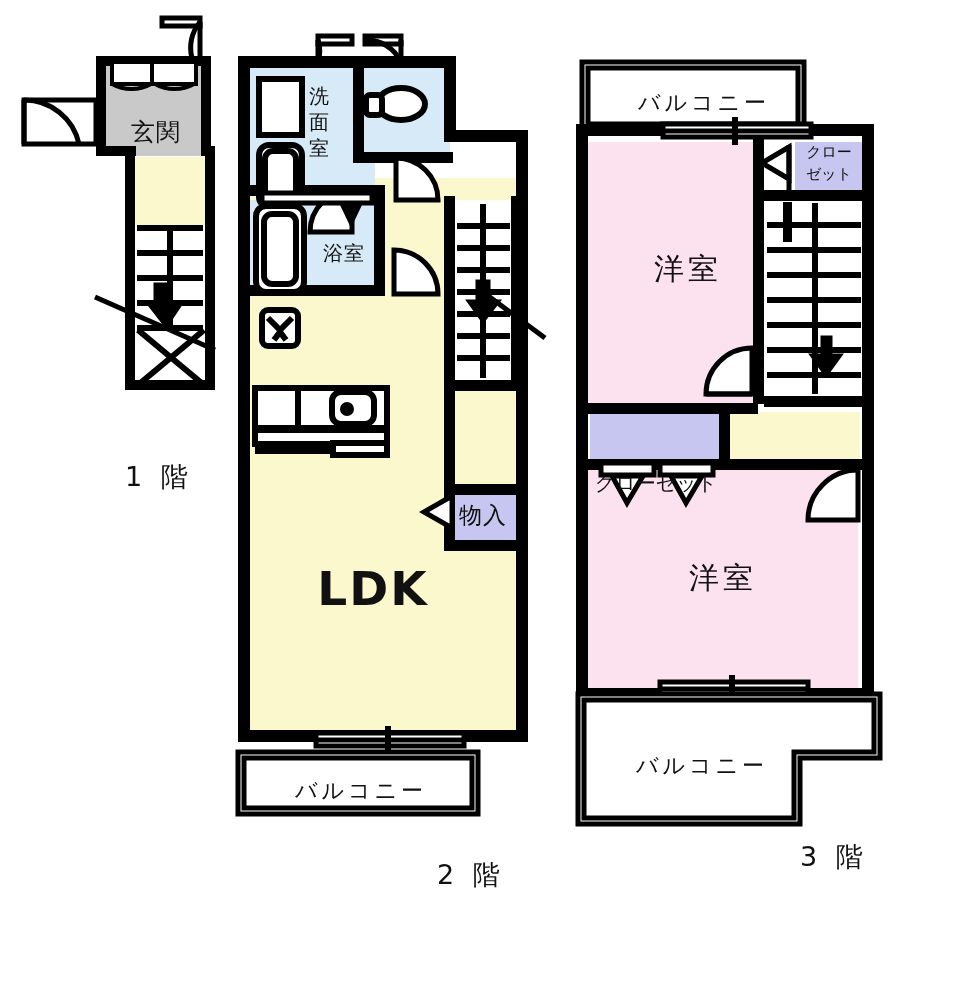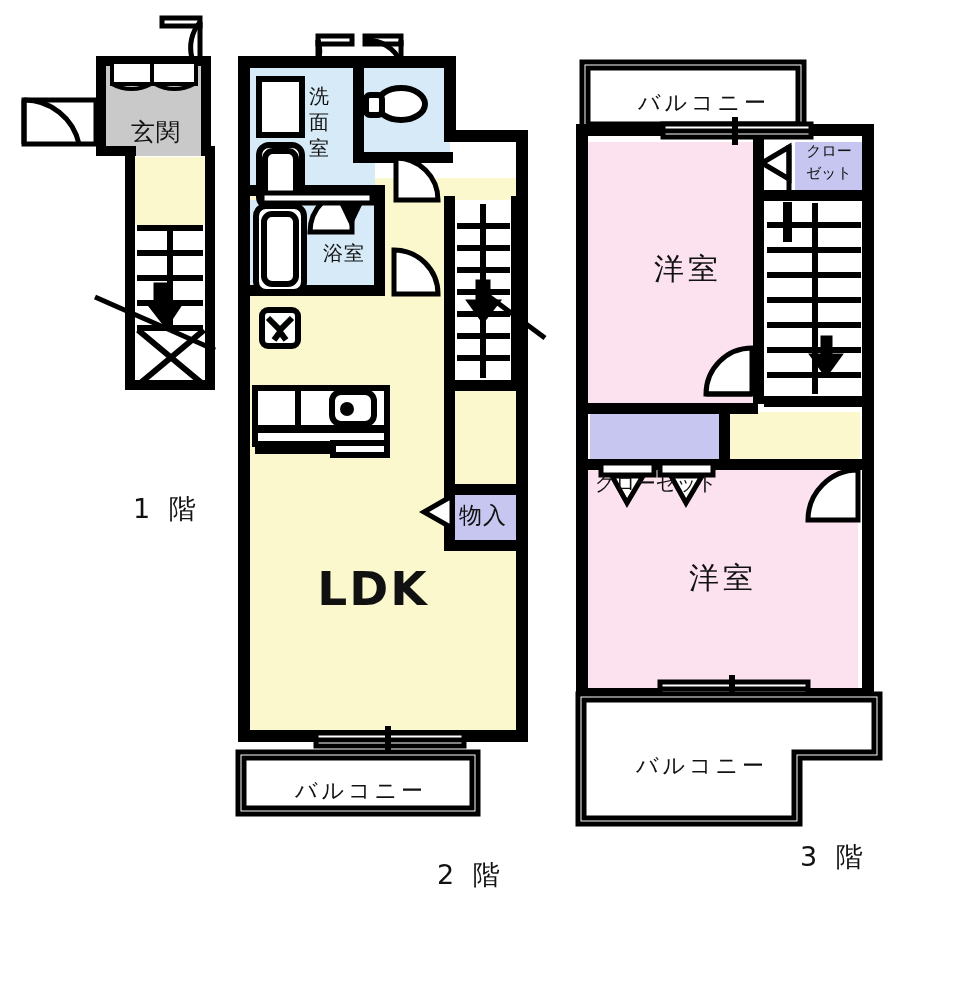--- a/index.html
+++ b/index.html
@@ -37,21 +37,21 @@
     text-align: center;
     line-height: 1.02;
   }
   .lbl-genkan   { font-size: 24px; letter-spacing: 1px; }
   .lbl-senmen   { font-size: 20px; letter-spacing: 0px; line-height: 1.0; }
   .lbl-yokushitsu { font-size: 20px; letter-spacing: 1px; }
   .lbl-ldk      { font-size: 47px; font-weight: 700; letter-spacing: 2px; }
   .lbl-monoire  { font-size: 23px; letter-spacing: 1px; }
   .lbl-balcony  { font-size: 22px; letter-spacing: 4px; margin-top: 10px; }
   .lbl-yoshitsu { font-size: 30px; letter-spacing: 4px; }
-  .lbl-closet-s { font-size: 15px; letter-spacing: 0px; line-height: 1.05; font-family: Liberation Mono, monospace; }
+  .lbl-closet-s { font-size: 15px; letter-spacing: 0px; line-height: 1.05; }
   .lbl-closet-w { font-size: 20px; letter-spacing: 0px; }
 </style>
 </head>
 <body>
 
 <svg id="plan" viewBox="0 0 980 1007" xmlns="http://www.w3.org/2000/svg">
 
   <g>
 
     <rect x="106" y="66" width="95" height="90" fill="#C9C9C9"></rect>
@@ -350,21 +350,21 @@
 
     <g fill="#FFFFFF" stroke="#000000" stroke-width="5">
       <path d="M578 694 H880 V758 H800 V824 H578 Z"></path>
       <path d="M584 700 H874 V752 H794 V818 H584 Z"></path>
     </g>
   </g>
 
 </svg>
 
 <div class="rm-label lbl-genkan" style="left:116px; top:120px; width:80px;">玄関</div>
-<div class="floor-label" style="left:133px; top:459px;margin-top:32px;">1 階</div>
+<div class="floor-label" style="left:125px; top:459px;">1 階</div>
 
 <div class="rm-label lbl-senmen" style="left:306px; top:86px; width:26px;">洗</div>
 <div class="rm-label lbl-senmen" style="left:306px; top:112px; width:26px;">面</div>
 <div class="rm-label lbl-senmen" style="left:306px; top:138px; width:26px;">室</div>
 
 <div class="rm-label lbl-yokushitsu" style="left:309px; top:243px; width:70px;">浴室</div>
 
 <div class="rm-label lbl-ldk" style="left:313px; top:565px; width:120px;">LDK</div>
 
 <div class="rm-label lbl-monoire" style="left:454px; top:504px; width:58px;">物入</div>

